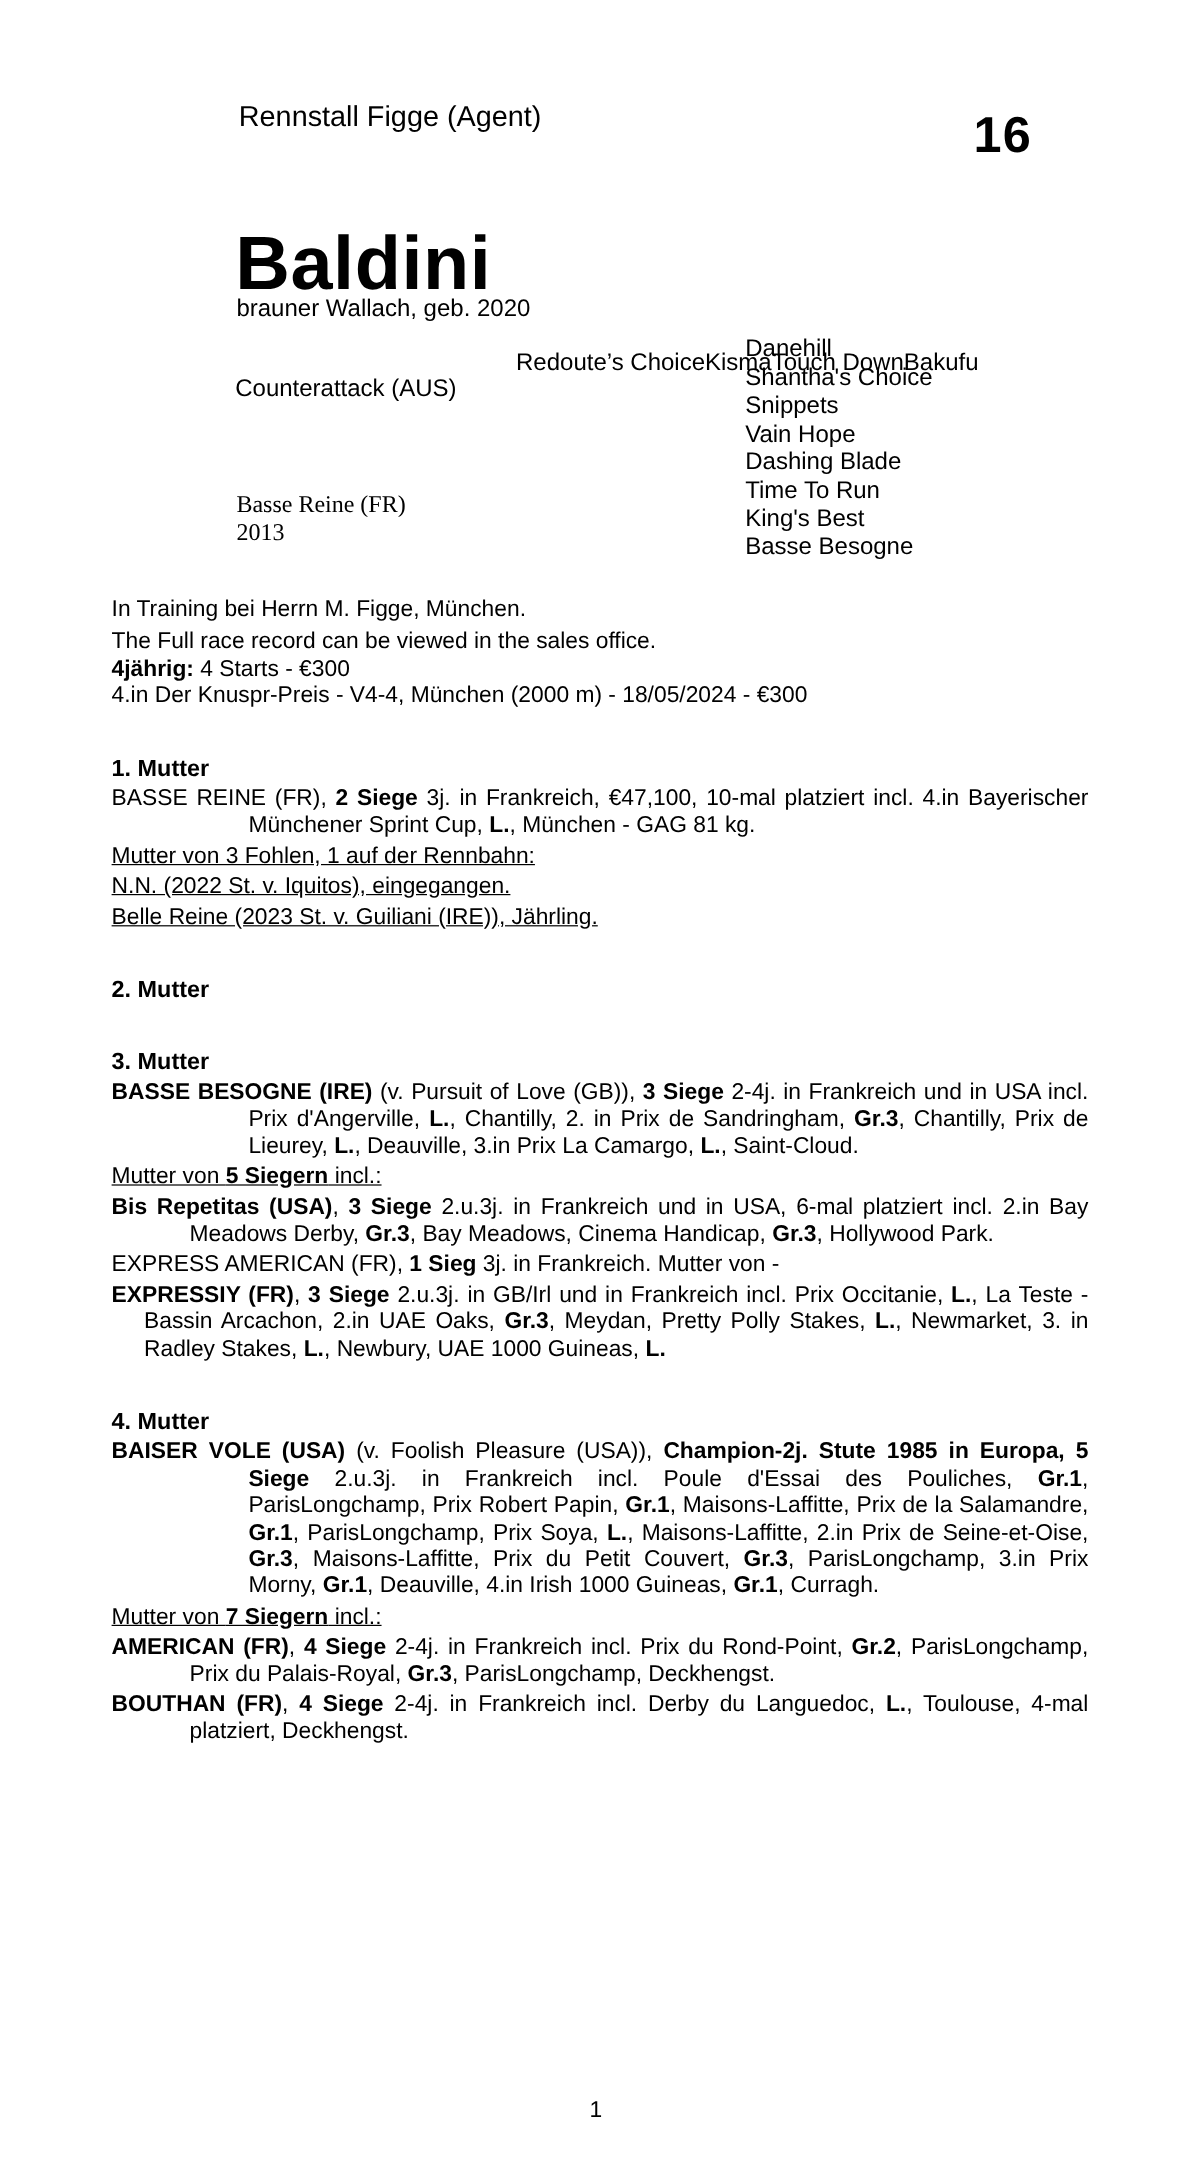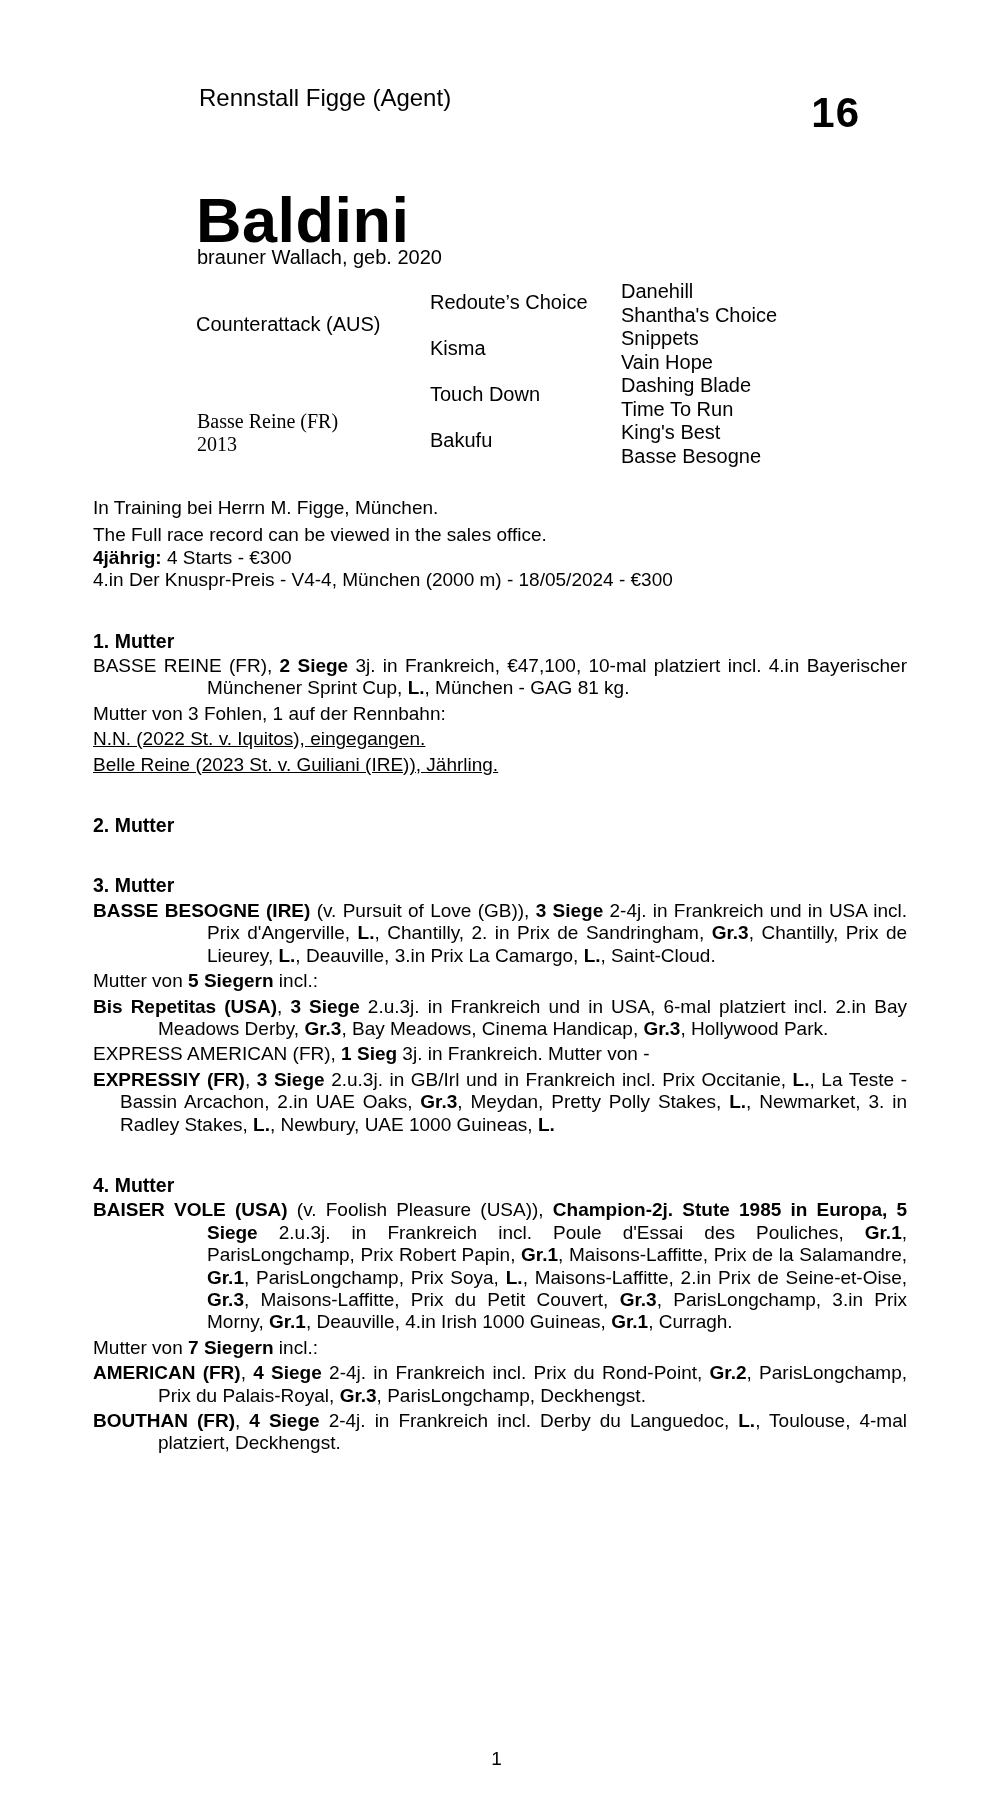--- a/index.html
+++ b/index.html
@@ -13,31 +13,31 @@
   
   .consignor{left:199px;top:84px;font-size:24px;}
   .lot-number{right:133px;top:92px;font-size:42px;font-weight:bold;line-height:1;letter-spacing:1px;}
   .horse-name{left:196px;top:184px;font-size:63px;font-weight:bold;letter-spacing:0.5px;}
   .horse-details{left:197px;top:246px;font-size:20px;}
   
   .pedigree{position:absolute;top:280px;left:0;width:993px;height:200px;font-size:20px;}
   .ped-col1{position:absolute;left:196px;top:0;width:230px;}
   .ped-sire{position:absolute;top:33px;left:0;white-space:nowrap;}
   .ped-dam{position:absolute;top:130px;left:1px;line-height:23px;font-family:Liberation Serif, serif;}
-  .ped-col2{position:absolute;left:430px;top:11px;display:flex;flex-direction:column;row-gap:24px;line-height:22px;}
+  .ped-col2{position:absolute;left:430px;top:11px;display:flex;flex-direction:row;row-gap:24px;line-height:22px;text-align:right;}
   .ped-col3{position:absolute;left:621px;top:0;line-height:23.5px;}
   
   .flow{position:absolute;top:497px;left:93px;width:814px;font-size:19px;line-height:22.4px;}
   .flow p{margin:0;}
   .training{margin-bottom:5px !important;}
   .record p{margin:0;}
   .bold{font-weight:bold;}
   .section-heading{font-size:19.5px;font-weight:bold;margin:38px 0 0 0;line-height:22.4px;}
   .para{margin-top:3px !important;}
-  .p-plain{margin-left:11px;}
+  .p-plain{margin-left:11px;text-decoration:underline;}
   .p-mare{margin-left:11px;padding-left:114px;text-indent:-114px;text-align:justify;}
   .p-foal{margin-left:45px;text-decoration:underline;}
   .p-child{margin-left:47px;padding-left:65px;text-indent:-65px;text-align:justify;}
   .p-child2{margin-left:95px;padding-left:27px;text-indent:-27px;text-align:justify;}
   .footer-page{position:absolute;top:1748px;left:0;width:993px;text-align:center;font-size:19px;}
 </style>
 </head>
 <body>
 
 <div class="abs consignor">Rennstall Figge (Agent)</div>

